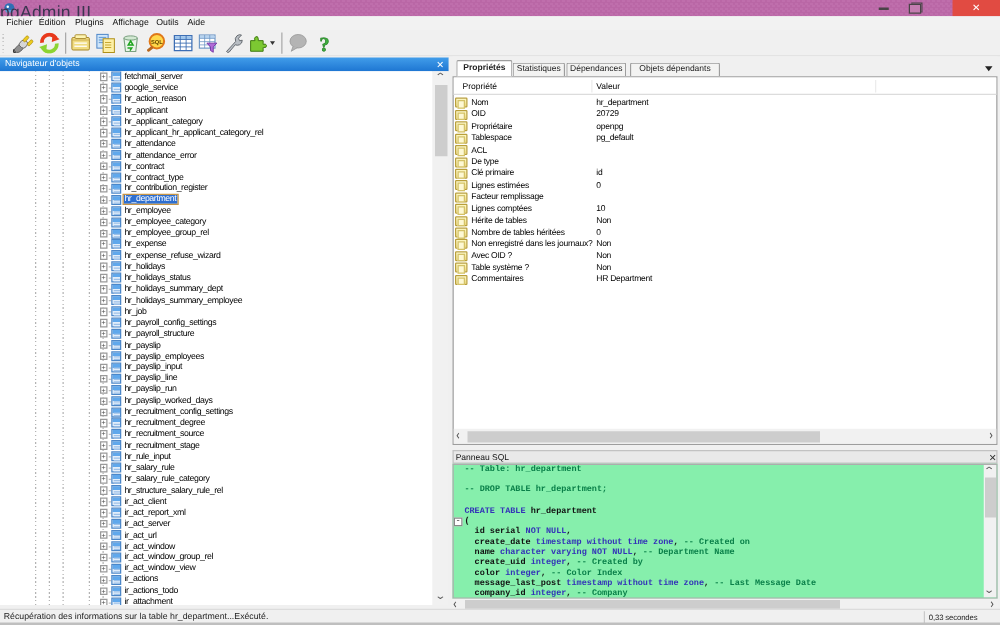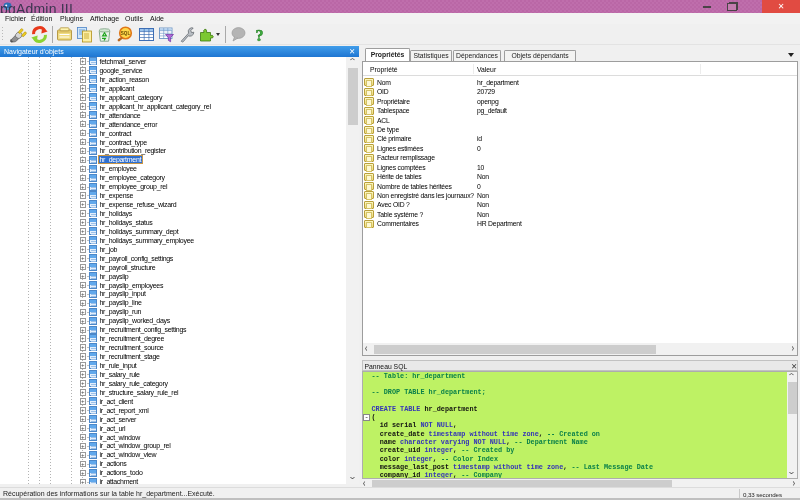--- a/index.html
+++ b/index.html
@@ -101,21 +101,21 @@
 .pv{position:absolute;left:114px;top:1.2px;letter-spacing:-0.2px}
 
 #psb{position:absolute;left:0;top:281px;width:434px;height:12px;background:#f1f1f1}
 #psb .th{position:absolute;left:11px;top:1.5px;width:282px;height:9px;background:#cdcdcd}
 
 
 #sqlcap{left:362px;top:360px;width:436px;height:11px;background:#e9e9e9;
  border:1px solid #c2c2c2;font-size:6.8px;color:#111}
 #sqlcap .t{position:absolute;left:1.5px;top:1.5px}
 #sqlcap .x{position:absolute;left:428px;top:1px;font-size:7.5px;color:#333}
-#sqlbox{left:362px;top:371px;width:436px;height:107.5px;background:#bef264;
+#sqlbox{left:362px;top:371px;width:436px;height:107.5px;background:#86efac;
  border:1px solid #adadad;overflow:hidden}
 #sqlpre{position:absolute;left:8.5px;top:-0.45px;font-family:"Liberation Mono",monospace;
  font-size:6.8px;line-height:8.32px;white-space:pre;color:#000}
 .sl b{font-weight:bold}
 .k{color:#3333b8}
 .c{color:#0a8049}
 .i{color:#111}
 #fold{position:absolute;left:0px;top:42px;width:7px;height:7px;border:1px solid #888;
  background:#fff;font-size:7px;line-height:5px;text-align:center;color:#333;
  font-family:"Liberation Mono",monospace}

